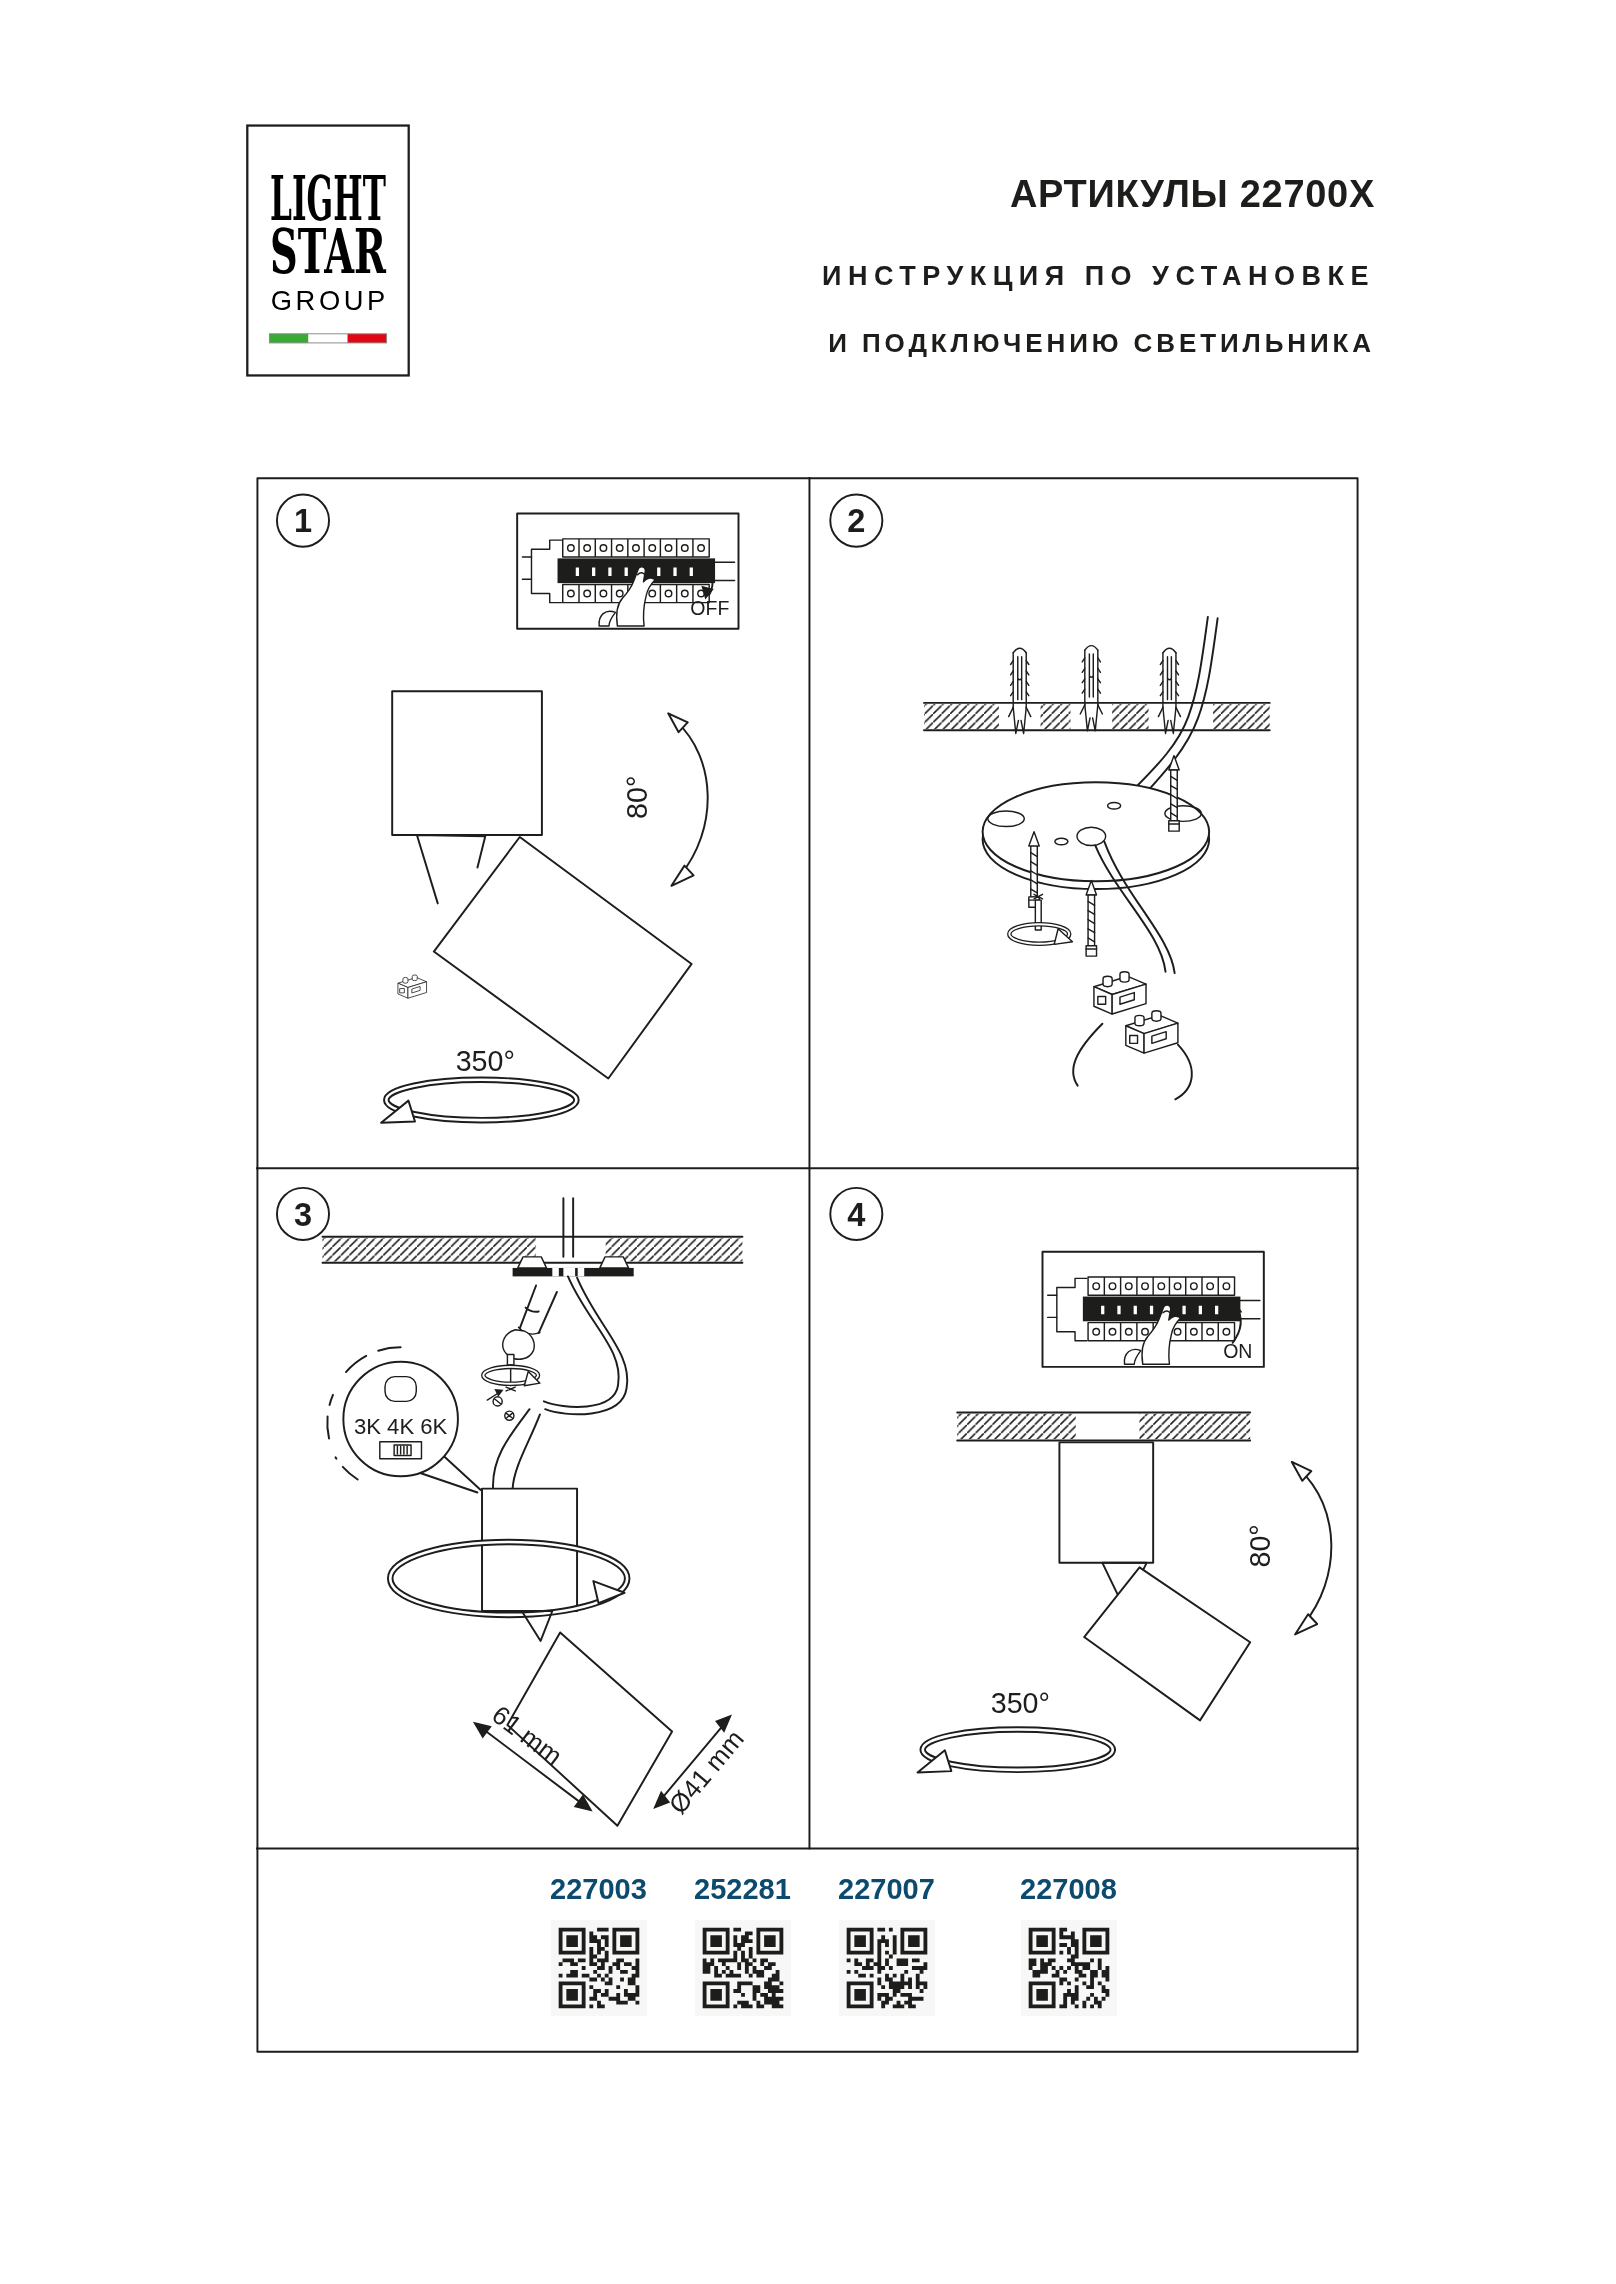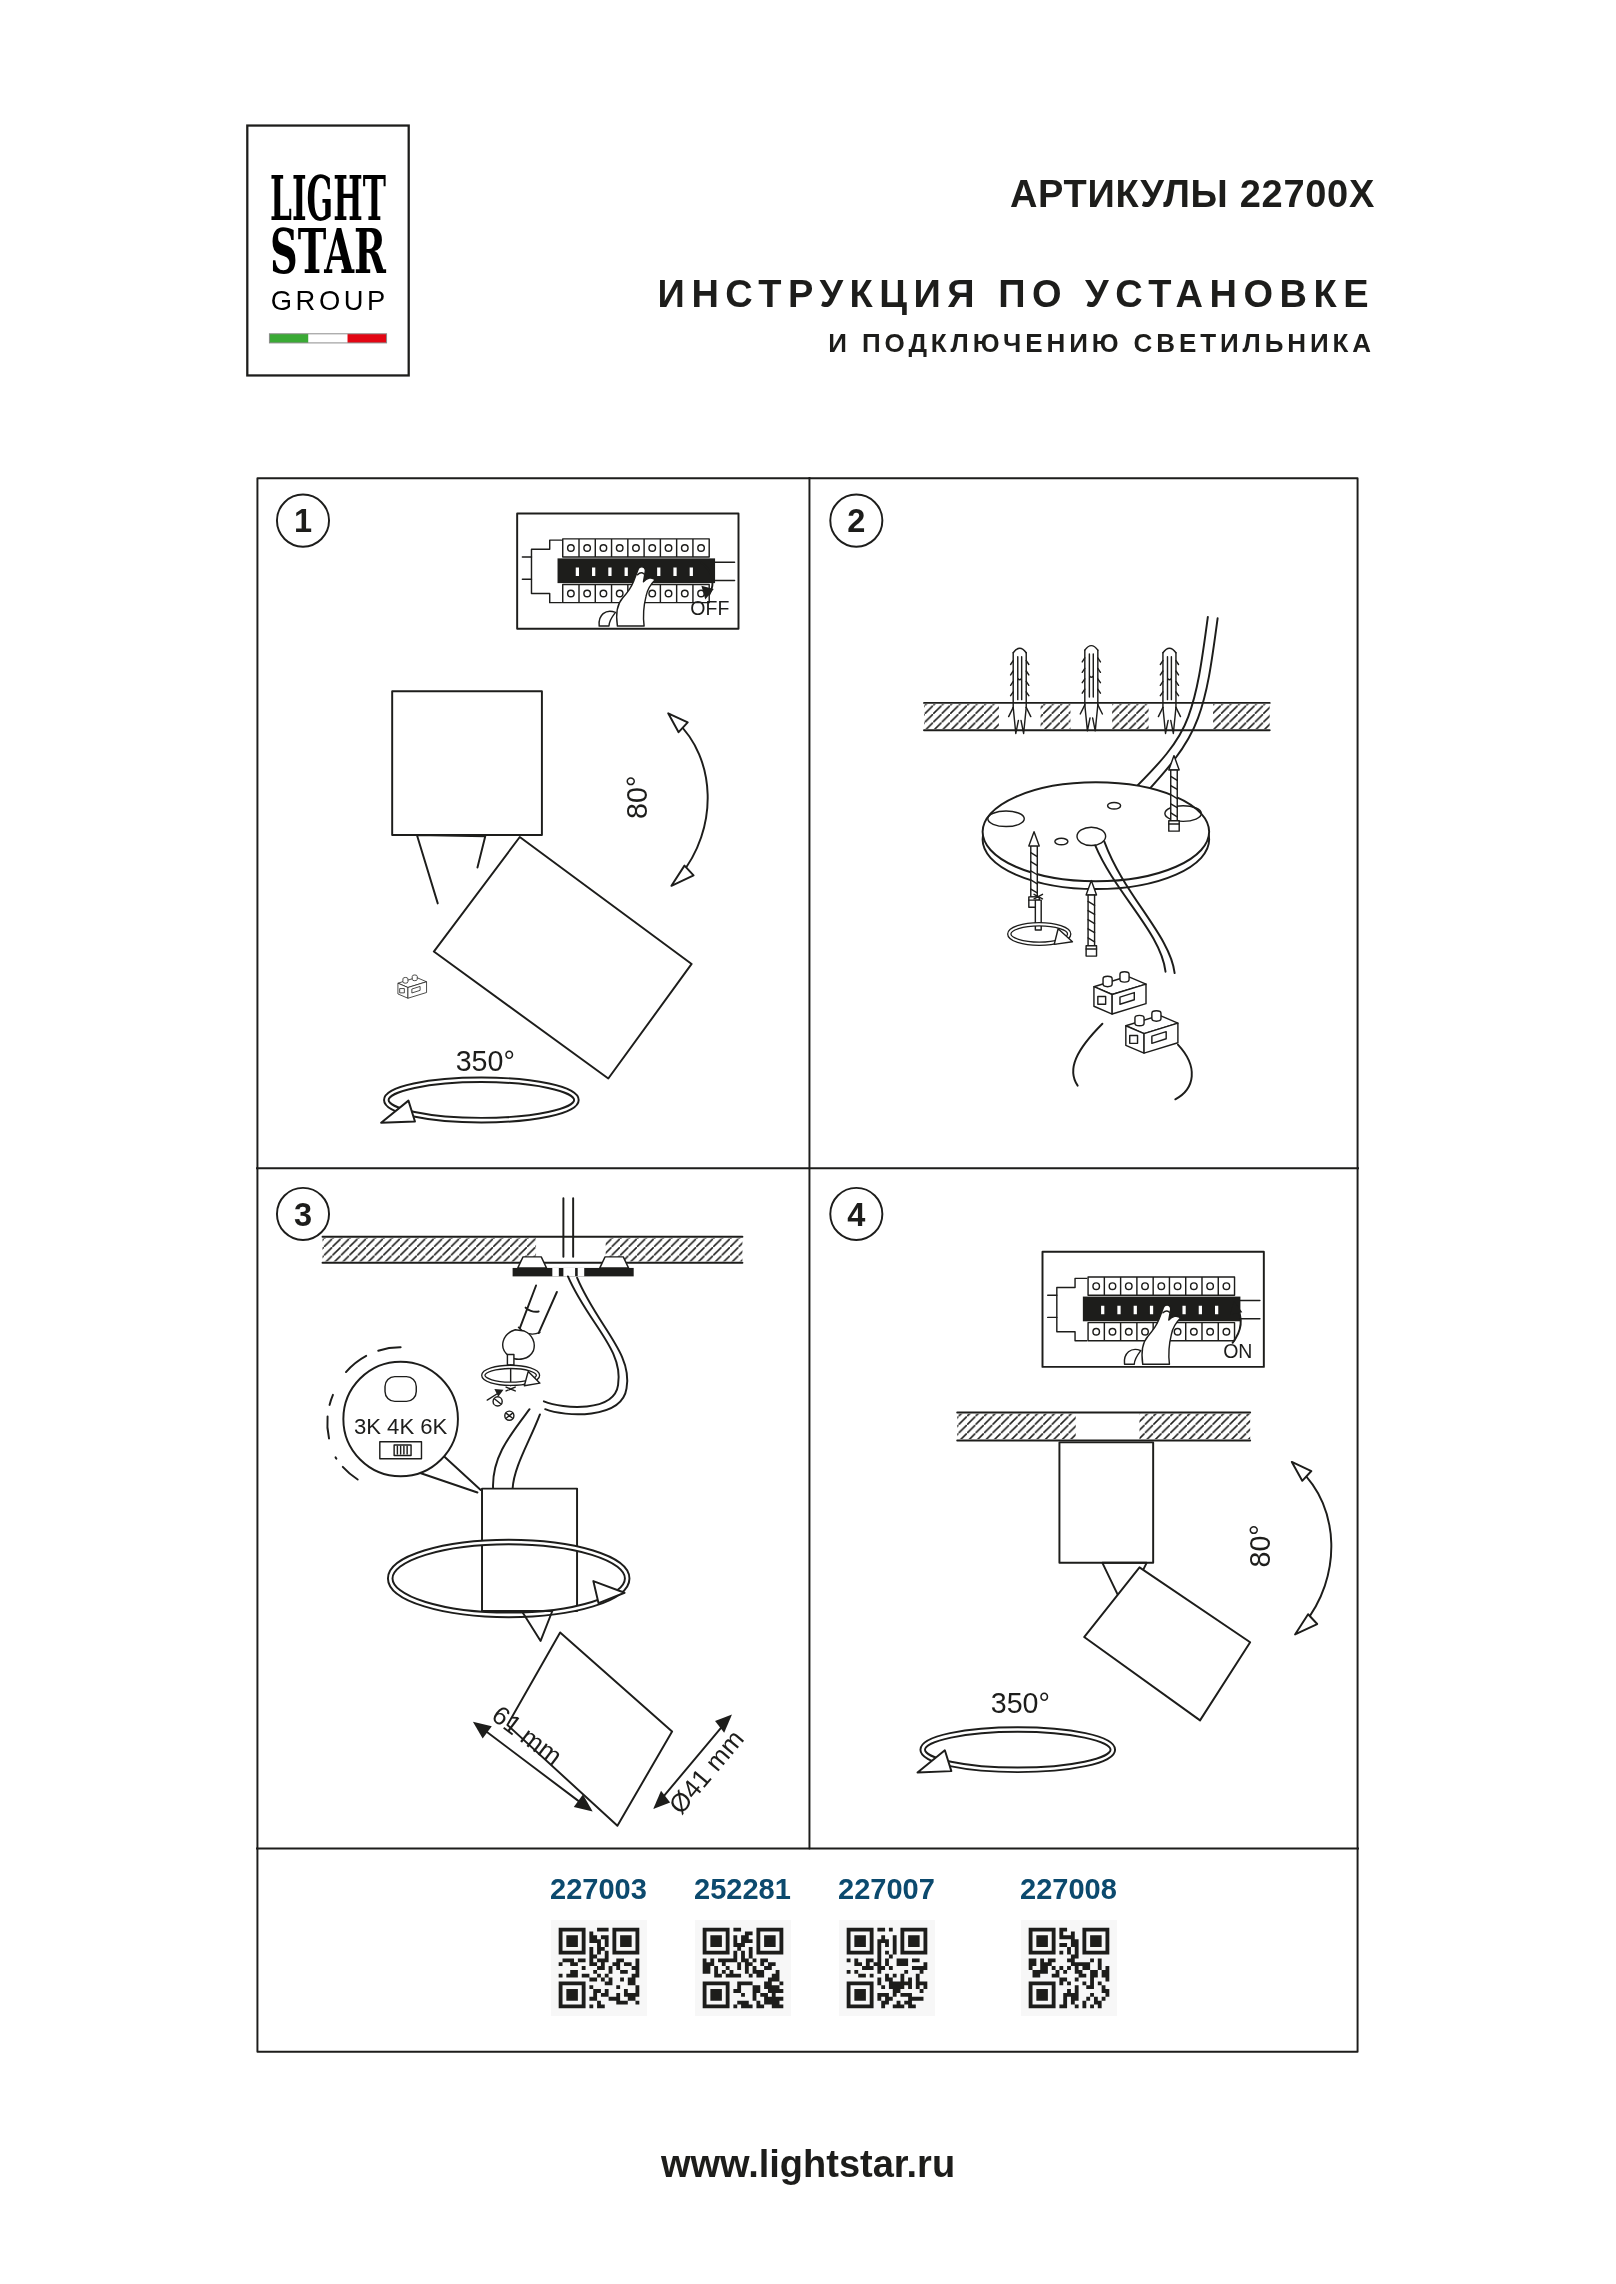--- a/index.html
+++ b/index.html
@@ -4,21 +4,21 @@
 <style>
   html,body{margin:0;padding:0;background:#e8e8e8;}
   .page{position:relative;width:1616px;height:2284px;background:#ffffff;overflow:hidden;
         font-family:"Liberation Sans",sans-serif;color:#1d1d1b;}
   
   .logo{position:absolute;left:246px;top:124px;width:164px;height:253px;}
   
   .hdr{position:absolute;left:391px;right:241px;text-align:right;font-weight:bold;white-space:nowrap;}
   .hdr-series{top:115px;font-size:42px;letter-spacing:0.7px;}
   .hdr-articles{top:173px;font-size:38px;letter-spacing:0.7px;}
-  .hdr-t1{top:273px;font-size:38px;letter-spacing:6.5px;}
+  .hdr-t1{top:261px;font-size:27px;letter-spacing:6.5px;}
   .hdr-t2{top:328px;font-size:26px;letter-spacing:3.9px;}
   
   .diagram{position:absolute;left:256px;top:477px;width:1103px;height:1576px;}
   .ln{stroke:#1d1d1b;stroke-width:3;fill:none;stroke-linecap:round;stroke-linejoin:round;}
   .ln2{stroke:#1d1d1b;stroke-width:2.2;fill:none;stroke-linecap:round;stroke-linejoin:round;}
   .lnf{stroke:#1d1d1b;stroke-width:3;fill:#ffffff;stroke-linejoin:round;}
   .lnf2{stroke:#1d1d1b;stroke-width:2.2;fill:#ffffff;stroke-linejoin:round;}
   .dark{fill:#1d1d1b;stroke:none;}
   .wht{fill:#ffffff;stroke:none;}
   .ribo{stroke:#1d1d1b;stroke-width:10;fill:none;}
@@ -330,15 +330,14 @@
         <path d="M12,12h6v6h-6zM18,12h6v6h-6zM24,12h6v6h-6zM30,12h6v6h-6zM36,12h6v6h-6zM42,12h6v6h-6zM48,12h6v6h-6zM60,12h6v6h-6zM66,12h6v6h-6zM78,12h6v6h-6zM96,12h6v6h-6zM102,12h6v6h-6zM108,12h6v6h-6zM114,12h6v6h-6zM120,12h6v6h-6zM126,12h6v6h-6zM132,12h6v6h-6zM12,18h6v6h-6zM48,18h6v6h-6zM96,18h6v6h-6zM132,18h6v6h-6zM12,24h6v6h-6zM24,24h6v6h-6zM30,24h6v6h-6zM36,24h6v6h-6zM48,24h6v6h-6zM66,24h6v6h-6zM84,24h6v6h-6zM96,24h6v6h-6zM108,24h6v6h-6zM114,24h6v6h-6zM120,24h6v6h-6zM132,24h6v6h-6zM12,30h6v6h-6zM24,30h6v6h-6zM30,30h6v6h-6zM36,30h6v6h-6zM48,30h6v6h-6zM60,30h6v6h-6zM66,30h6v6h-6zM72,30h6v6h-6zM84,30h6v6h-6zM96,30h6v6h-6zM108,30h6v6h-6zM114,30h6v6h-6zM120,30h6v6h-6zM132,30h6v6h-6zM12,36h6v6h-6zM24,36h6v6h-6zM30,36h6v6h-6zM36,36h6v6h-6zM48,36h6v6h-6zM60,36h6v6h-6zM72,36h6v6h-6zM84,36h6v6h-6zM96,36h6v6h-6zM108,36h6v6h-6zM114,36h6v6h-6zM120,36h6v6h-6zM132,36h6v6h-6zM12,42h6v6h-6zM48,42h6v6h-6zM60,42h6v6h-6zM84,42h6v6h-6zM96,42h6v6h-6zM132,42h6v6h-6zM12,48h6v6h-6zM18,48h6v6h-6zM24,48h6v6h-6zM30,48h6v6h-6zM36,48h6v6h-6zM42,48h6v6h-6zM48,48h6v6h-6zM60,48h6v6h-6zM72,48h6v6h-6zM84,48h6v6h-6zM96,48h6v6h-6zM102,48h6v6h-6zM108,48h6v6h-6zM114,48h6v6h-6zM120,48h6v6h-6zM126,48h6v6h-6zM132,48h6v6h-6zM60,54h6v6h-6zM78,54h6v6h-6zM12,60h6v6h-6zM24,60h6v6h-6zM42,60h6v6h-6zM48,60h6v6h-6zM60,60h6v6h-6zM72,60h6v6h-6zM90,60h6v6h-6zM96,60h6v6h-6zM102,60h6v6h-6zM114,60h6v6h-6zM120,60h6v6h-6zM24,66h6v6h-6zM30,66h6v6h-6zM42,66h6v6h-6zM54,66h6v6h-6zM60,66h6v6h-6zM72,66h6v6h-6zM90,66h6v6h-6zM96,66h6v6h-6zM102,66h6v6h-6zM132,66h6v6h-6zM36,72h6v6h-6zM42,72h6v6h-6zM48,72h6v6h-6zM60,72h6v6h-6zM66,72h6v6h-6zM78,72h6v6h-6zM114,72h6v6h-6zM120,72h6v6h-6zM126,72h6v6h-6zM132,72h6v6h-6zM12,78h6v6h-6zM24,78h6v6h-6zM60,78h6v6h-6zM102,78h6v6h-6zM126,78h6v6h-6zM30,84h6v6h-6zM36,84h6v6h-6zM48,84h6v6h-6zM72,84h6v6h-6zM84,84h6v6h-6zM96,84h6v6h-6zM120,84h6v6h-6zM60,90h6v6h-6zM72,90h6v6h-6zM78,90h6v6h-6zM96,90h6v6h-6zM108,90h6v6h-6zM120,90h6v6h-6zM12,96h6v6h-6zM18,96h6v6h-6zM24,96h6v6h-6zM30,96h6v6h-6zM36,96h6v6h-6zM42,96h6v6h-6zM48,96h6v6h-6zM60,96h6v6h-6zM78,96h6v6h-6zM84,96h6v6h-6zM90,96h6v6h-6zM96,96h6v6h-6zM102,96h6v6h-6zM108,96h6v6h-6zM120,96h6v6h-6zM126,96h6v6h-6zM132,96h6v6h-6zM12,102h6v6h-6zM48,102h6v6h-6zM66,102h6v6h-6zM78,102h6v6h-6zM84,102h6v6h-6zM90,102h6v6h-6zM96,102h6v6h-6zM108,102h6v6h-6zM120,102h6v6h-6zM132,102h6v6h-6zM12,108h6v6h-6zM24,108h6v6h-6zM30,108h6v6h-6zM36,108h6v6h-6zM48,108h6v6h-6zM84,108h6v6h-6zM90,108h6v6h-6zM126,108h6v6h-6zM12,114h6v6h-6zM24,114h6v6h-6zM30,114h6v6h-6zM36,114h6v6h-6zM48,114h6v6h-6zM60,114h6v6h-6zM66,114h6v6h-6zM72,114h6v6h-6zM84,114h6v6h-6zM96,114h6v6h-6zM102,114h6v6h-6zM108,114h6v6h-6zM12,120h6v6h-6zM24,120h6v6h-6zM30,120h6v6h-6zM36,120h6v6h-6zM48,120h6v6h-6zM60,120h6v6h-6zM72,120h6v6h-6zM78,120h6v6h-6zM108,120h6v6h-6zM114,120h6v6h-6zM120,120h6v6h-6zM126,120h6v6h-6zM12,126h6v6h-6zM48,126h6v6h-6zM66,126h6v6h-6zM72,126h6v6h-6zM90,126h6v6h-6zM102,126h6v6h-6zM108,126h6v6h-6zM12,132h6v6h-6zM18,132h6v6h-6zM24,132h6v6h-6zM30,132h6v6h-6zM36,132h6v6h-6zM42,132h6v6h-6zM48,132h6v6h-6zM66,132h6v6h-6zM84,132h6v6h-6zM90,132h6v6h-6zM96,132h6v6h-6zM108,132h6v6h-6zM114,132h6v6h-6z" fill="#1d1d1b"></path>
       </svg>
   </div>
   <div class="qr-item" style="left:976px;top:1873px;margin-left:38px;">
     <div class="qr-label">227008</div>
     <svg class="qr-svg" viewBox="0 0 150 150">
         <path d="M12,12h6v6h-6zM18,12h6v6h-6zM24,12h6v6h-6zM30,12h6v6h-6zM36,12h6v6h-6zM42,12h6v6h-6zM48,12h6v6h-6zM60,12h6v6h-6zM66,12h6v6h-6zM96,12h6v6h-6zM102,12h6v6h-6zM108,12h6v6h-6zM114,12h6v6h-6zM120,12h6v6h-6zM126,12h6v6h-6zM132,12h6v6h-6zM12,18h6v6h-6zM48,18h6v6h-6zM60,18h6v6h-6zM78,18h6v6h-6zM96,18h6v6h-6zM132,18h6v6h-6zM12,24h6v6h-6zM24,24h6v6h-6zM30,24h6v6h-6zM36,24h6v6h-6zM48,24h6v6h-6zM60,24h6v6h-6zM66,24h6v6h-6zM72,24h6v6h-6zM78,24h6v6h-6zM96,24h6v6h-6zM108,24h6v6h-6zM114,24h6v6h-6zM120,24h6v6h-6zM132,24h6v6h-6zM12,30h6v6h-6zM24,30h6v6h-6zM30,30h6v6h-6zM36,30h6v6h-6zM48,30h6v6h-6zM78,30h6v6h-6zM84,30h6v6h-6zM96,30h6v6h-6zM108,30h6v6h-6zM114,30h6v6h-6zM120,30h6v6h-6zM132,30h6v6h-6zM12,36h6v6h-6zM24,36h6v6h-6zM30,36h6v6h-6zM36,36h6v6h-6zM48,36h6v6h-6zM60,36h6v6h-6zM66,36h6v6h-6zM78,36h6v6h-6zM84,36h6v6h-6zM96,36h6v6h-6zM108,36h6v6h-6zM114,36h6v6h-6zM120,36h6v6h-6zM132,36h6v6h-6zM12,42h6v6h-6zM48,42h6v6h-6zM72,42h6v6h-6zM84,42h6v6h-6zM96,42h6v6h-6zM132,42h6v6h-6zM12,48h6v6h-6zM18,48h6v6h-6zM24,48h6v6h-6zM30,48h6v6h-6zM36,48h6v6h-6zM42,48h6v6h-6zM48,48h6v6h-6zM60,48h6v6h-6zM72,48h6v6h-6zM84,48h6v6h-6zM96,48h6v6h-6zM102,48h6v6h-6zM108,48h6v6h-6zM114,48h6v6h-6zM120,48h6v6h-6zM126,48h6v6h-6zM132,48h6v6h-6zM78,54h6v6h-6zM84,54h6v6h-6zM12,60h6v6h-6zM18,60h6v6h-6zM30,60h6v6h-6zM42,60h6v6h-6zM48,60h6v6h-6zM72,60h6v6h-6zM78,60h6v6h-6zM108,60h6v6h-6zM120,60h6v6h-6zM12,66h6v6h-6zM18,66h6v6h-6zM30,66h6v6h-6zM36,66h6v6h-6zM42,66h6v6h-6zM78,66h6v6h-6zM84,66h6v6h-6zM90,66h6v6h-6zM96,66h6v6h-6zM102,66h6v6h-6zM120,66h6v6h-6zM12,72h6v6h-6zM30,72h6v6h-6zM36,72h6v6h-6zM48,72h6v6h-6zM60,72h6v6h-6zM72,72h6v6h-6zM84,72h6v6h-6zM96,72h6v6h-6zM102,72h6v6h-6zM120,72h6v6h-6zM132,72h6v6h-6zM18,78h6v6h-6zM24,78h6v6h-6zM30,78h6v6h-6zM36,78h6v6h-6zM54,78h6v6h-6zM66,78h6v6h-6zM84,78h6v6h-6zM90,78h6v6h-6zM108,78h6v6h-6zM114,78h6v6h-6zM126,78h6v6h-6zM132,78h6v6h-6zM18,84h6v6h-6zM24,84h6v6h-6zM48,84h6v6h-6zM54,84h6v6h-6zM90,84h6v6h-6zM96,84h6v6h-6zM108,84h6v6h-6zM114,84h6v6h-6zM126,84h6v6h-6zM132,84h6v6h-6zM60,90h6v6h-6zM66,90h6v6h-6zM84,90h6v6h-6zM108,90h6v6h-6zM132,90h6v6h-6zM12,96h6v6h-6zM18,96h6v6h-6zM24,96h6v6h-6zM30,96h6v6h-6zM36,96h6v6h-6zM42,96h6v6h-6zM48,96h6v6h-6zM60,96h6v6h-6zM72,96h6v6h-6zM96,96h6v6h-6zM108,96h6v6h-6zM120,96h6v6h-6zM12,102h6v6h-6zM48,102h6v6h-6zM84,102h6v6h-6zM102,102h6v6h-6zM108,102h6v6h-6zM126,102h6v6h-6zM12,108h6v6h-6zM24,108h6v6h-6zM30,108h6v6h-6zM36,108h6v6h-6zM48,108h6v6h-6zM72,108h6v6h-6zM84,108h6v6h-6zM126,108h6v6h-6zM132,108h6v6h-6zM12,114h6v6h-6zM24,114h6v6h-6zM30,114h6v6h-6zM36,114h6v6h-6zM48,114h6v6h-6zM66,114h6v6h-6zM72,114h6v6h-6zM78,114h6v6h-6zM84,114h6v6h-6zM108,114h6v6h-6zM132,114h6v6h-6zM12,120h6v6h-6zM24,120h6v6h-6zM30,120h6v6h-6zM36,120h6v6h-6zM48,120h6v6h-6zM66,120h6v6h-6zM78,120h6v6h-6zM84,120h6v6h-6zM102,120h6v6h-6zM114,120h6v6h-6zM126,120h6v6h-6zM12,126h6v6h-6zM48,126h6v6h-6zM66,126h6v6h-6zM78,126h6v6h-6zM96,126h6v6h-6zM114,126h6v6h-6zM120,126h6v6h-6zM12,132h6v6h-6zM18,132h6v6h-6zM24,132h6v6h-6zM30,132h6v6h-6zM36,132h6v6h-6zM42,132h6v6h-6zM48,132h6v6h-6zM60,132h6v6h-6zM66,132h6v6h-6zM84,132h6v6h-6zM96,132h6v6h-6zM108,132h6v6h-6zM120,132h6v6h-6z" fill="#1d1d1b"></path>
       </svg>
   </div>
 
-  <div class="footer">www.lightstar.ru</div>
 </div>
 
 
 </body></html>

